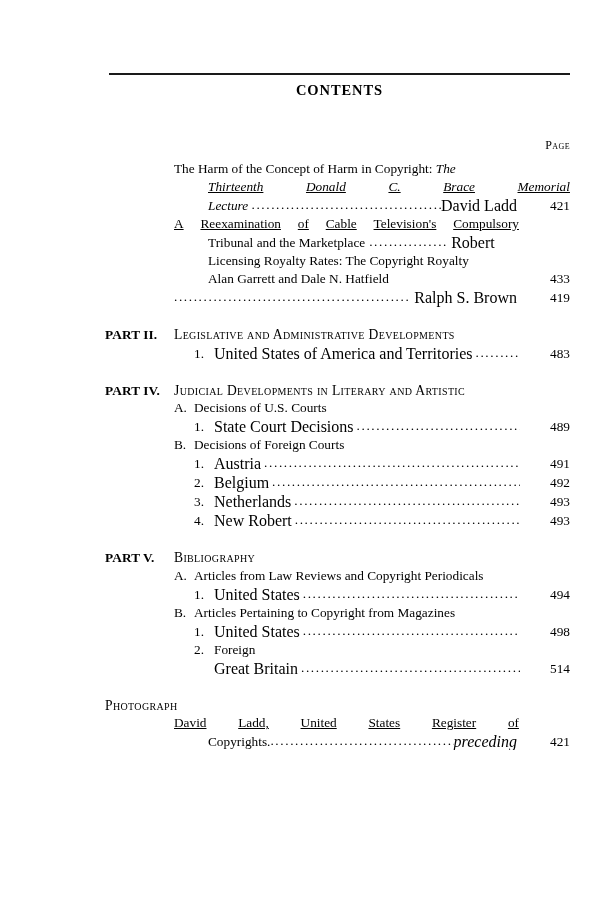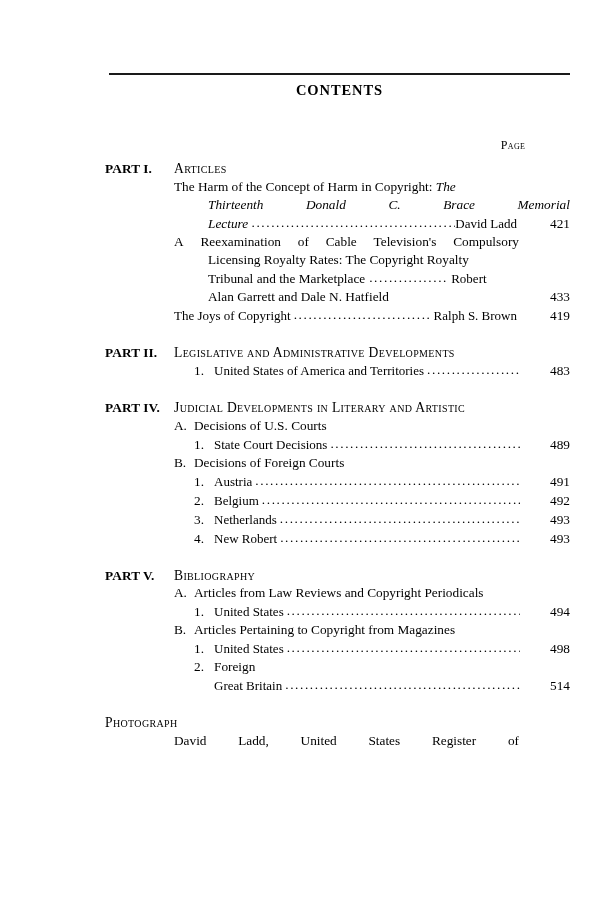--- a/index.html
+++ b/index.html
@@ -42,21 +42,21 @@
     text-align: center;
     font-weight: bold;
     font-size: 14.5px;
     letter-spacing: 0.9px;
   }
   .page-label {
     position: absolute;
     left: 420px;
     top: 138px;
     width: 114px;
-    text-align: center;
+    text-align: right;
     font-size: 12px;
     font-variant: small-caps;
     letter-spacing: 0.4px;
   }
 
   
   .content {
     position: absolute;
     left: 69px;
     top: 160px;
@@ -121,21 +121,21 @@
   .entry.ind-c   { margin-left: 109px; width: 356px; }   
 
   .marker {
     flex: 0 0 auto;
     width: 20px;
     font-size: 13.3px;
   }
   .etext {
     flex: 0 0 auto;
     white-space: nowrap;
-    font-size: 13px;
+    font-size: 16px;
     padding-right: 3px;
   }
   .leader {
     flex: 1 1 auto;
     overflow: hidden;
     white-space: nowrap;
     font-size: 13.3px;
     letter-spacing: 1.6px;
     color: #000;
     margin-bottom: 1px;
@@ -181,20 +181,21 @@
   }
   .art-body {
     flex: 0 0 auto;
     white-space: nowrap;
   }
   .art-body.justify-row {
     flex: 1 1 auto;
     display: flex;
     justify-content: space-between;
     white-space: nowrap;
+    text-decoration: underline;
   }
   .art-indent { margin-left: 34px; }
   .art-pageno {
     flex: 0 0 auto;
     width: 46px;
     text-align: right;
     padding-left: 4px;
   }
   .art-spacer { flex: 1 1 auto; }
   i.it { font-style: italic; }
@@ -206,23 +207,20 @@
 
   <div class="top-rule"></div>
 
   <div class="contents-title">CONTENTS</div>
 
   <div class="page-label">Page</div>
 
   <div class="content">
 
     <div class="part-block">
-      <div class="part-head">
-        <span class="part-label">PART I.</span><span class="part-name">Articles</span>
-      </div>
 
       <div class="article">
         <div class="art-line">
           <span class="art-body"><span>The Harm of the Concept of Harm in Copyright:</span> <i class="it">The</i></span>
         </div>
         <div class="art-line">
           <span class="art-body art-indent justify-row">
             <i class="it">Thirteenth</i>
             <i class="it">Donald</i>
             <i class="it">C.</i>
@@ -243,37 +241,36 @@
           <span class="art-body justify-row" style="width:345px;flex:0 0 345px;">
             <span>A</span>
             <span>Reexamination</span>
             <span>of</span>
             <span>Cable</span>
             <span>Television's</span>
             <span>Compulsory</span>
           </span>
         </div>
         <div class="art-line">
-          <span class="art-body art-indent">Licensing Royalty Rates: The Copyright Royalty</span>
-        </div>
-        <div class="art-line">
           <span class="art-body art-indent">Tribunal and the Marketplace</span>
           <span class="leader" style="max-width:78px;flex:0 0 78px;margin:0 4px 1px 4px;"></span>
           <span class="etext">Robert</span>
           <span class="art-spacer"></span>
         </div>
         <div class="art-line">
+          <span class="art-body art-indent">Licensing Royalty Rates: The Copyright Royalty</span>
+        </div>
+        <div class="art-line">
           <span class="art-body art-indent">Alan Garrett and Dale N. Hatfield</span>
           <span class="art-spacer"></span>
           <span class="art-pageno">433</span>
         </div>
       </div>
 
       <div class="entry ind-a">
-        <span class="etext">The Joys of Copyright</span>
         <span class="leader"></span>
         <span class="etext" style="padding-left:4px;">Ralph S. Brown</span>
         <span class="pageno">419</span>
       </div>
     </div>
 
     <div class="gap-lg"></div>
 
     <div class="part-block">
       <div class="part-head">

